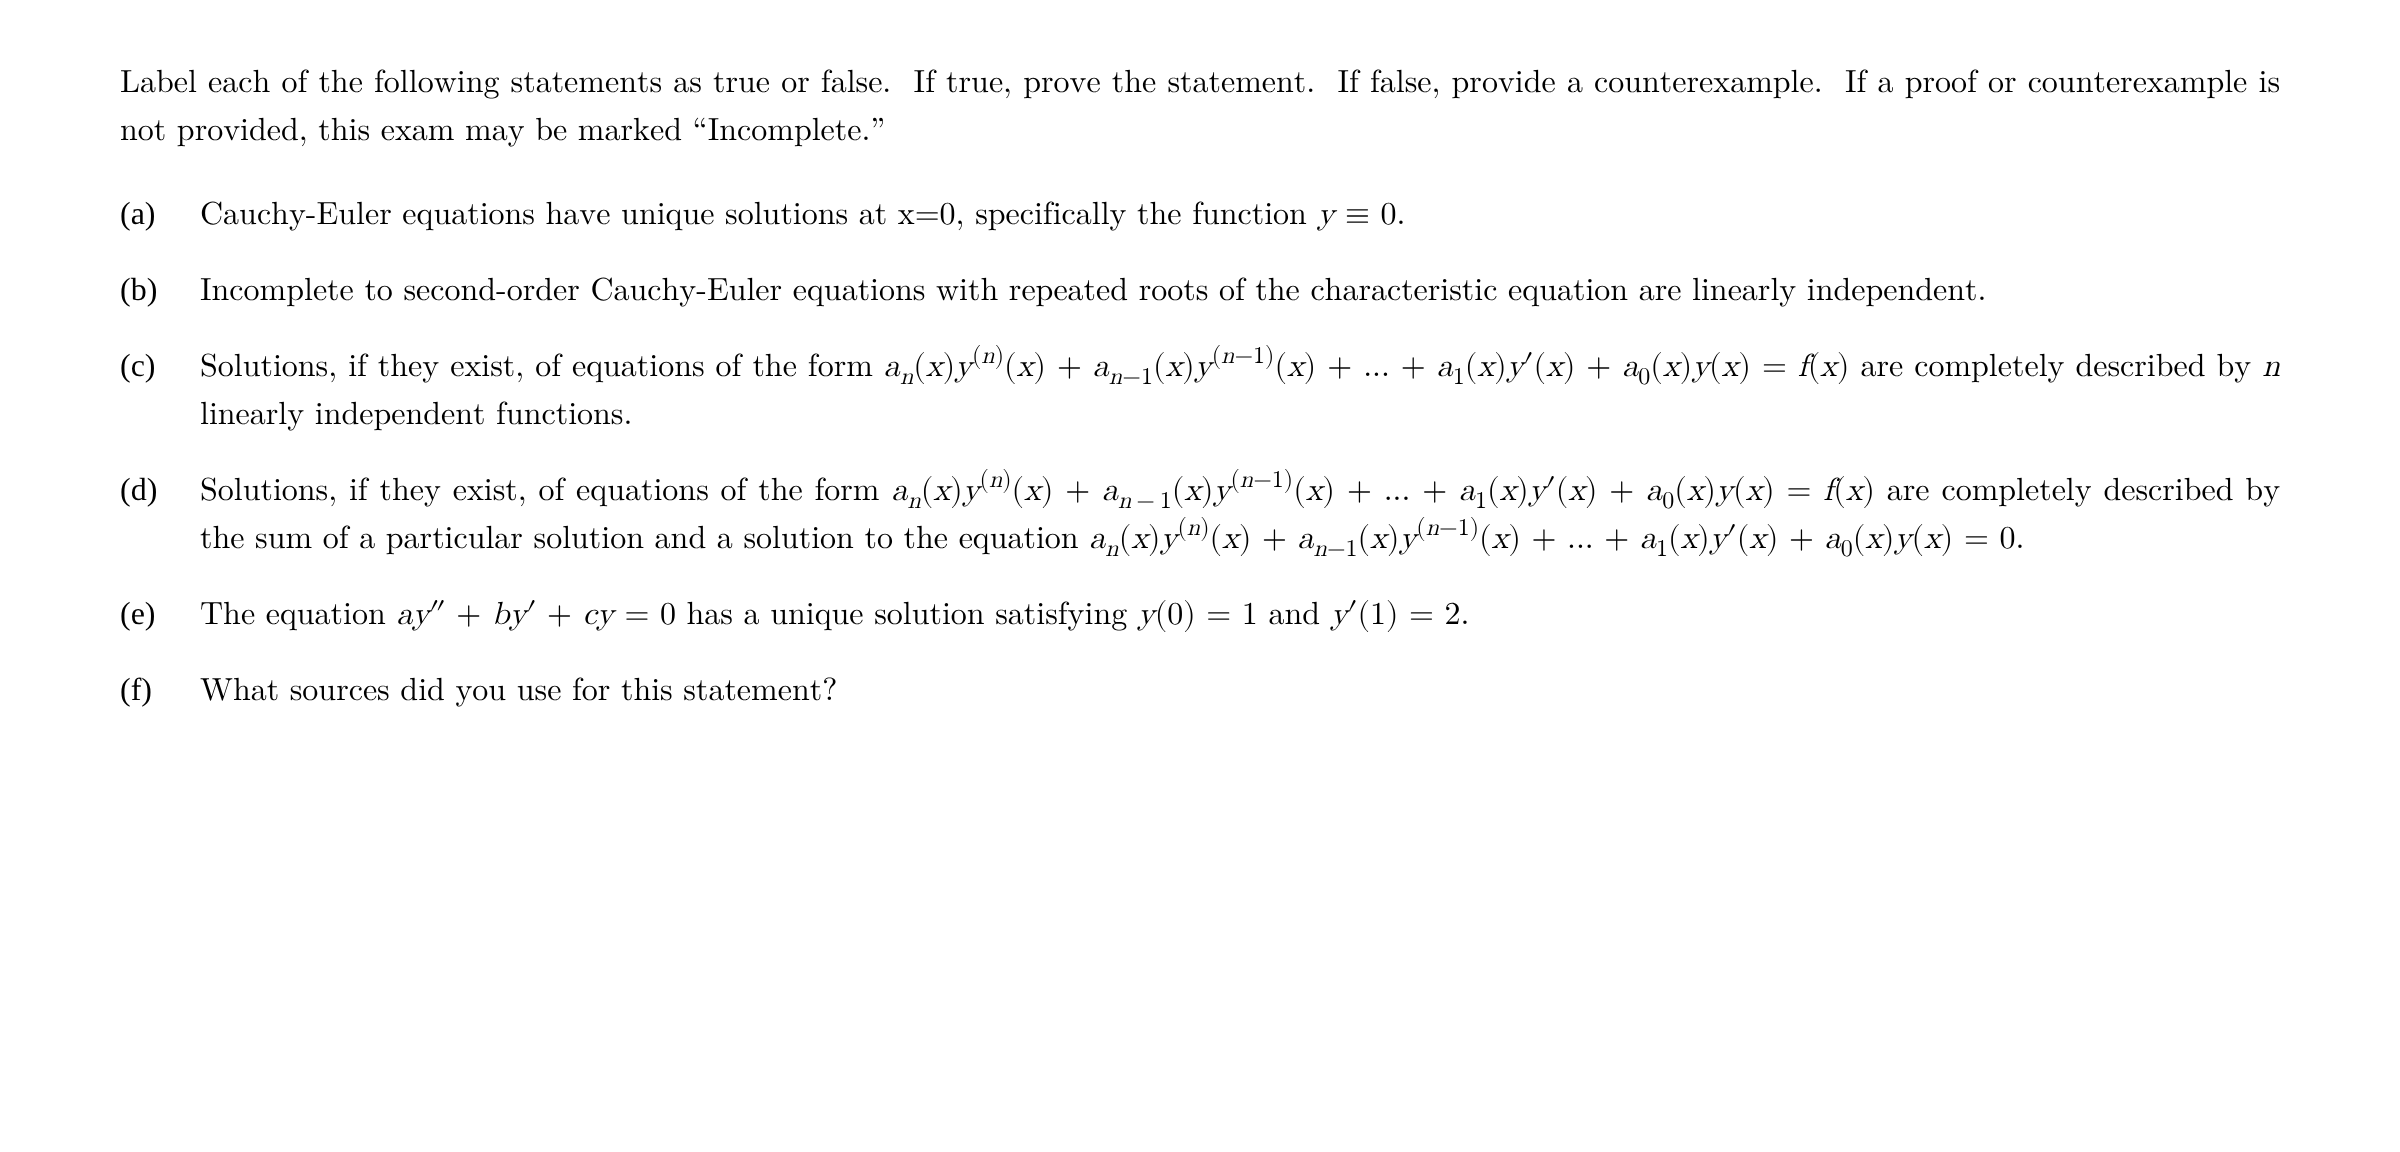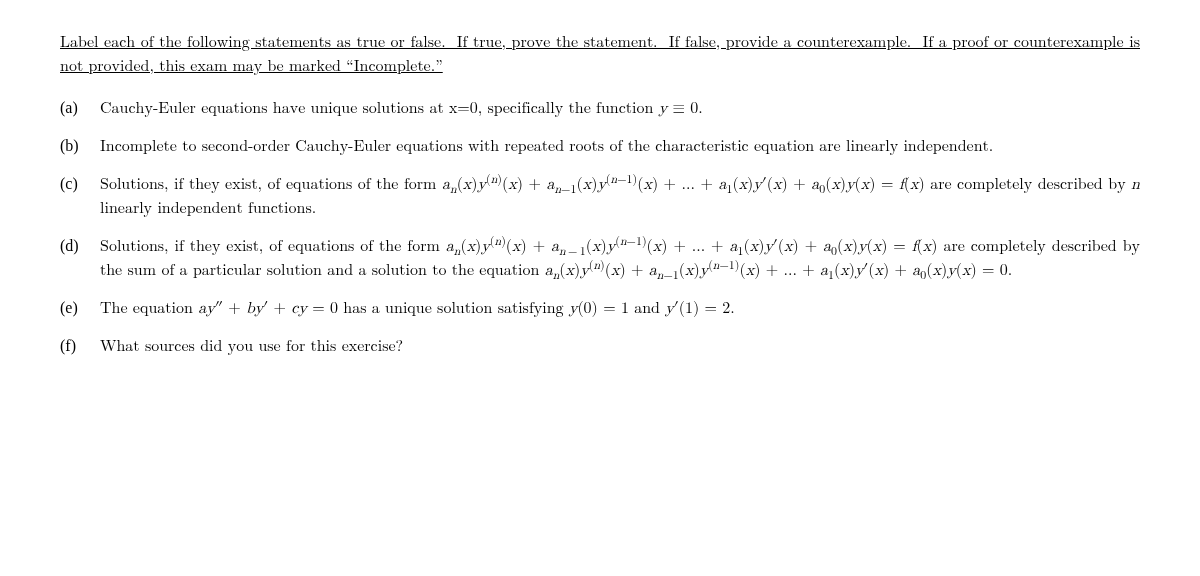--- a/index.html
+++ b/index.html
@@ -15,21 +15,20 @@
       line-height: 1.5;
       color: #000000;
       width: 1200px;
       min-height: 576px;
       padding: 30px 60px;
     }
 
     .intro-text {
       margin-bottom: 18px;
       text-align: justify;
-      text-decoration: underline;
     }
 
     .problem-list {
       list-style: none;
       padding: 0;
     }
 
     .problem-item {
       display: flex;
       align-items: flex-start;
@@ -118,17 +117,17 @@
   <li class="problem-item">
     <span class="problem-label">(e)</span>
     <div class="problem-content">
       The equation <em>ay</em>″ + <em>by</em>′ + <em>cy</em> = 0 has a unique solution satisfying <em>y</em>(0) = 1 and <em>y</em>′(1) = 2.
     </div>
   </li>
 
   <li class="problem-item">
     <span class="problem-label">(f)</span>
     <div class="problem-content">
-      What sources did you use for this exercise?
+      What sources did you use for this statement?
     </div>
   </li>
 
 </ul>
 
 </body></html>

